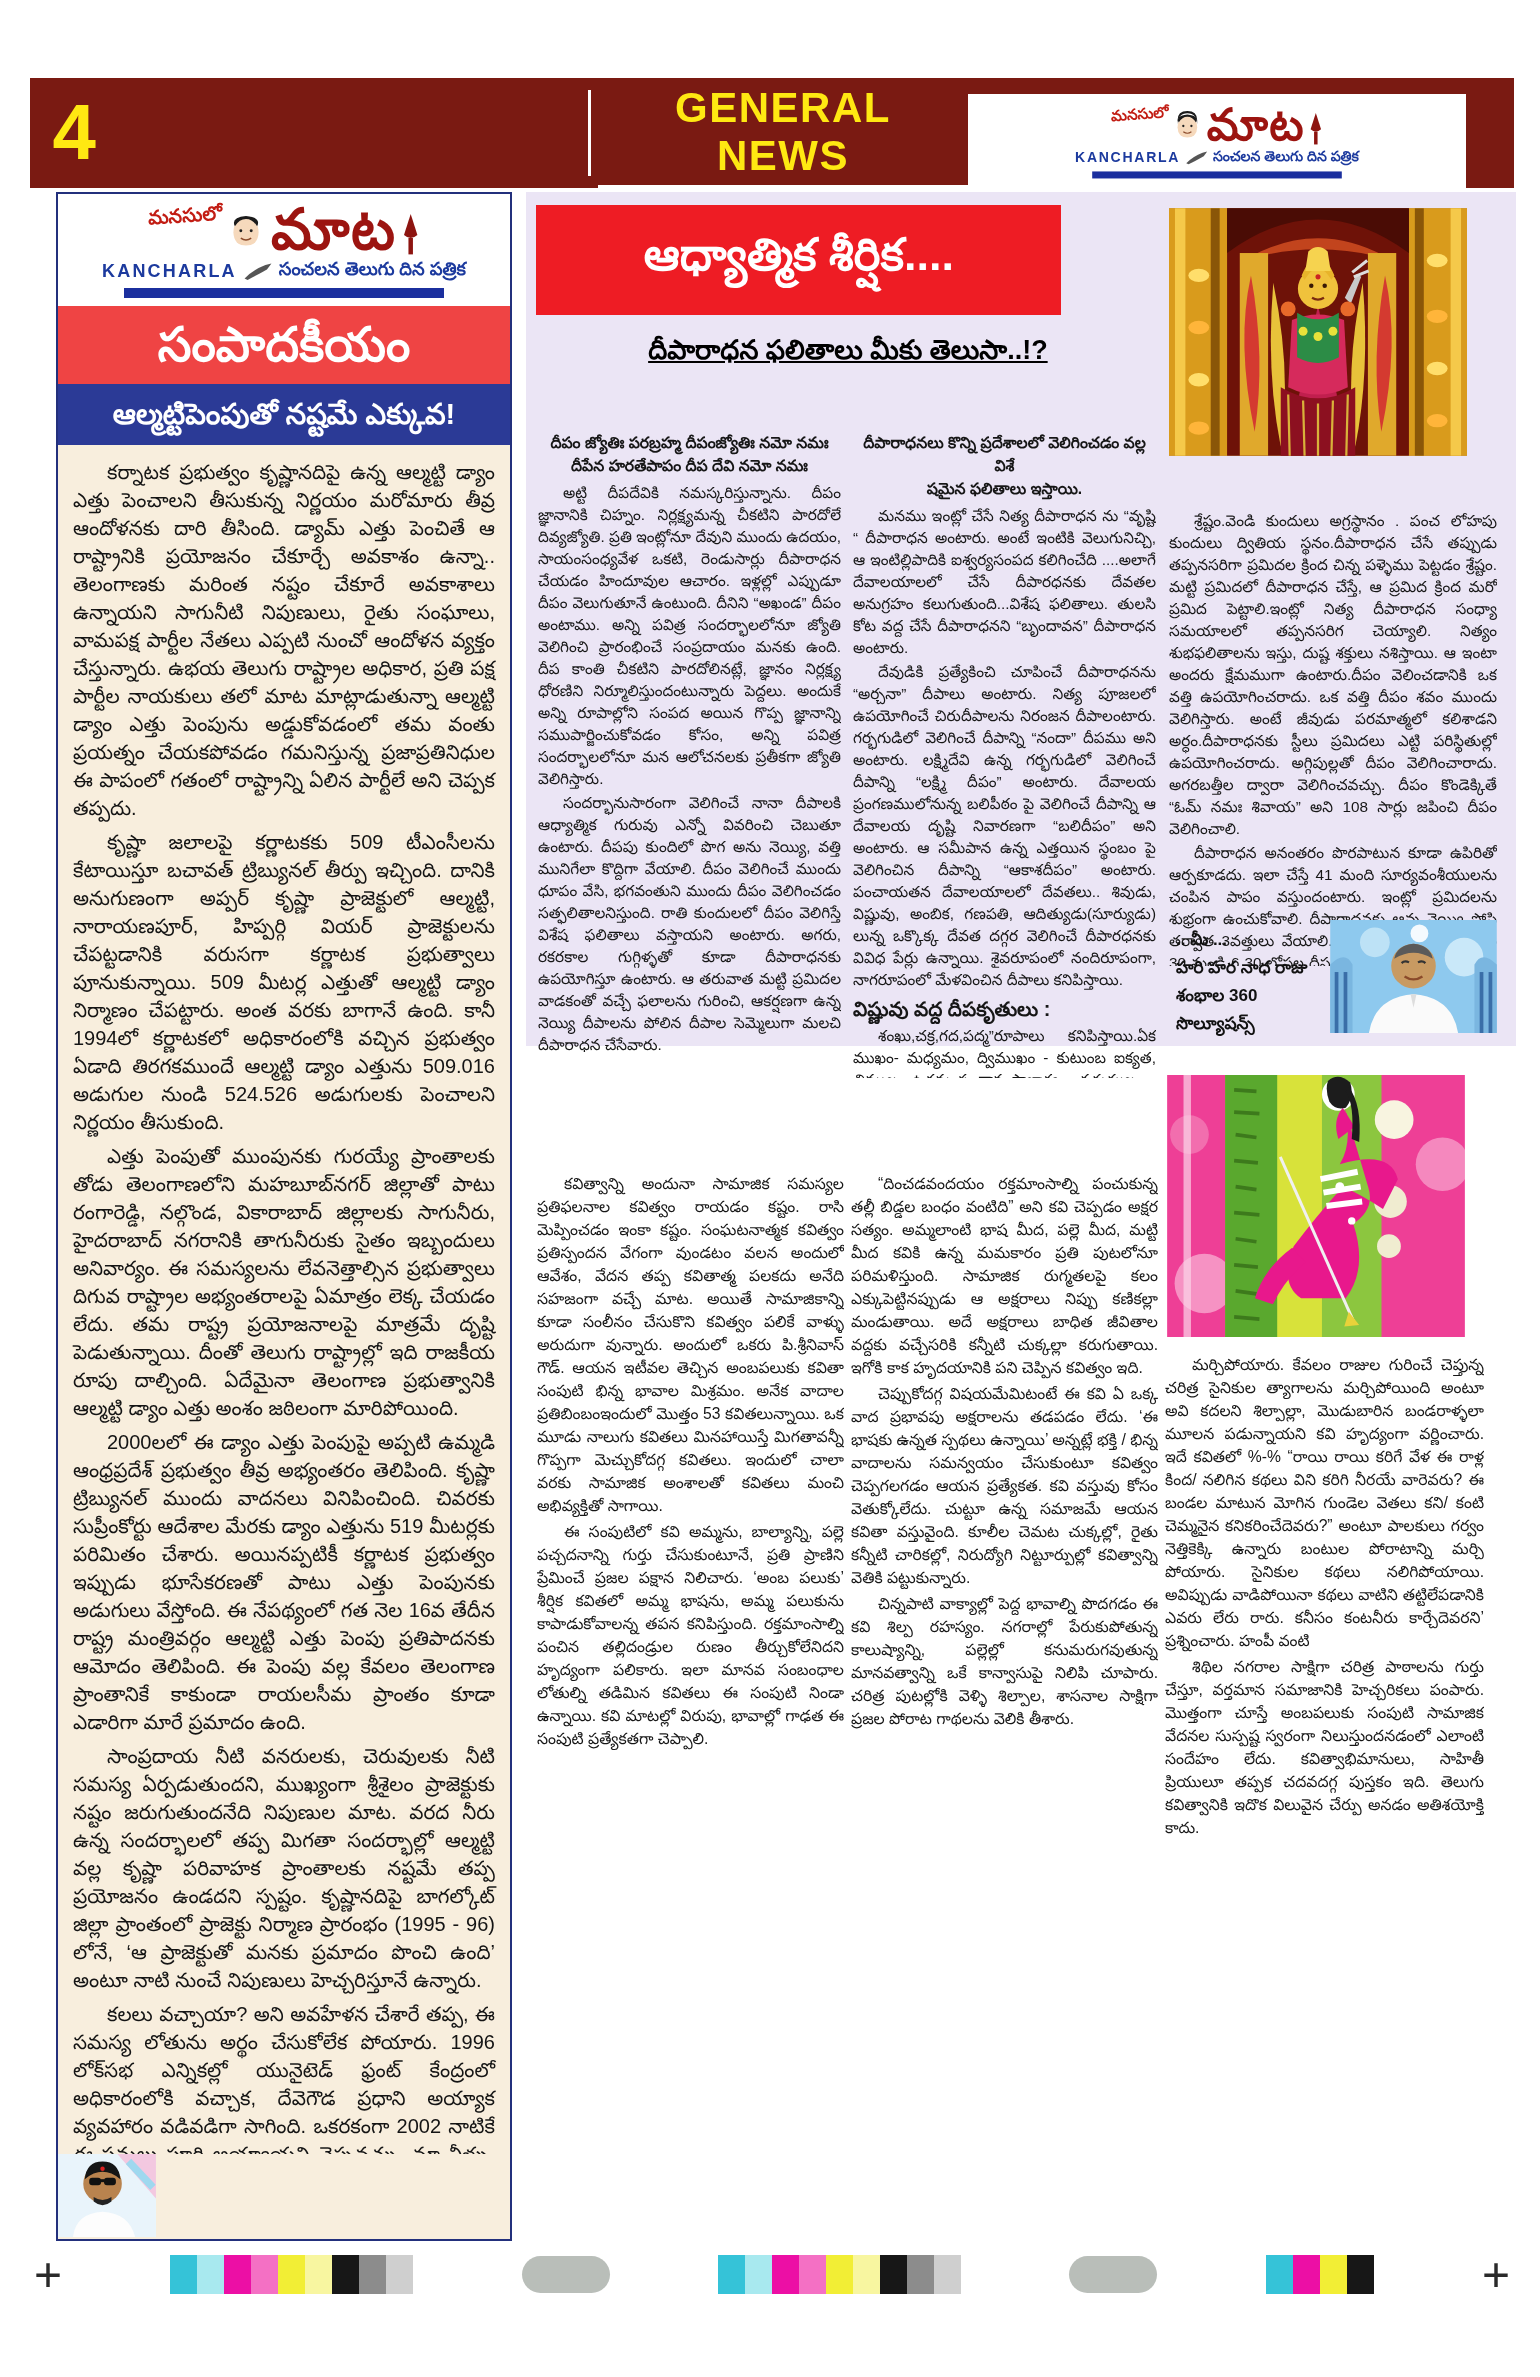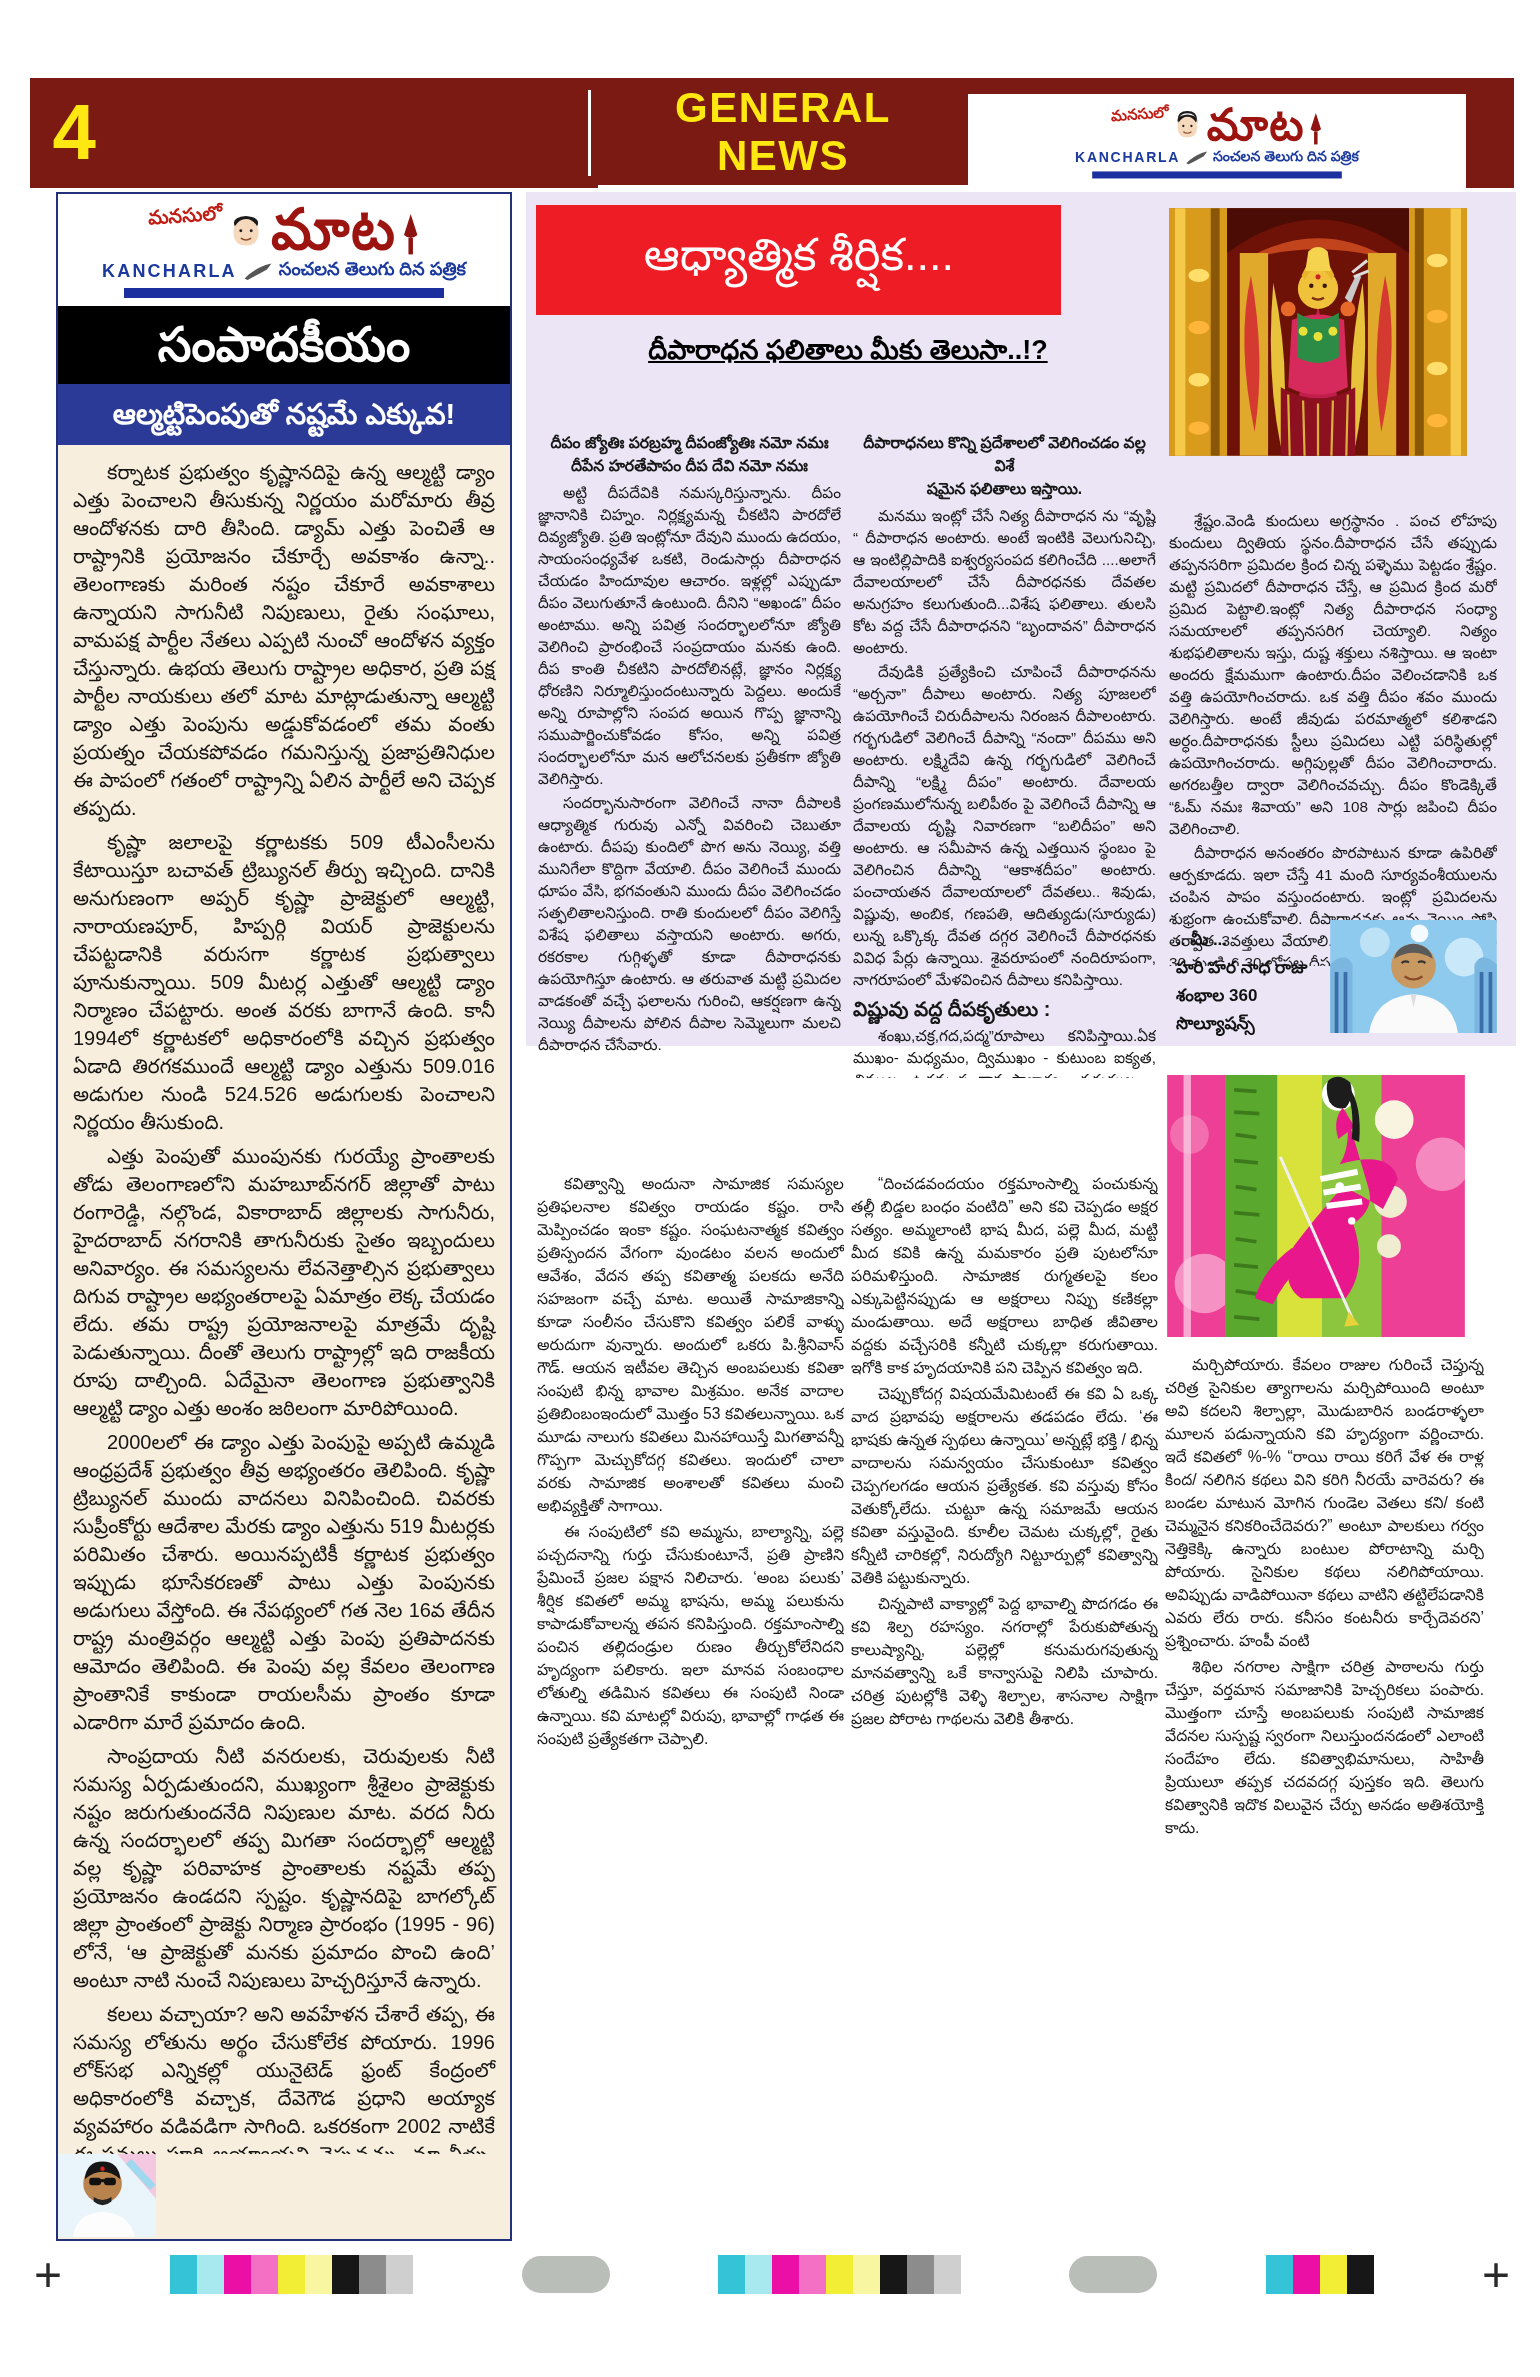--- a/index.html
+++ b/index.html
@@ -24,33 +24,33 @@
   .brand .bmain{color:#9c1410;font-weight:bold;font-size:57px;line-height:54px;letter-spacing:1.5px;}
   .brand .r2{display:flex;align-items:center;gap:6px;margin-top:3px;}
   .brand .bkan{color:#1c3a9e;font-weight:bold;font-size:18px;letter-spacing:2.2px;}
   .brand .btag{color:#1c3a9e;font-weight:bold;font-size:18px;}
   .brand .bbar{width:88%;height:9.7px;background:#1b2f9e;margin-top:4.5px;}
   .brand.small{transform:scale(.78);transform-origin:center;}
 
   
   .edcol{position:absolute;left:56px;top:192px;width:456px;height:2049px;border:2.2px solid #23307c;background:#f8eedd;box-sizing:border-box;}
   .ed-logo{height:112px;background:#fff;display:flex;align-items:center;justify-content:center;overflow:hidden;}
-  .ed-black{height:78px;background:#000000;color:#fff;font-size:48px;font-weight:bold;text-align:center;line-height:78px;}
+  .ed-black{height:78px;background:#ef4444;color:#fff;font-size:48px;font-weight:bold;text-align:center;line-height:78px;}
   .ed-blue{height:61px;background:#2b3a96;color:#fff;font-size:29px;font-weight:bold;text-align:center;line-height:61px;}
   .ed-body{height:1709px;box-sizing:border-box;padding:13.4px 15px 4.5px;overflow:hidden;font-size:20px;line-height:28px;text-align:justify;color:#141414;}
   .ed-body p{margin:0 0 6px;text-indent:34px;}
   .ed-credit{height:83px;display:flex;}
   .credit-box{flex:1;background:#a21a5a;color:#fff;display:flex;flex-direction:column;align-items:center;justify-content:center;font-weight:bold;}
   .credit-box .cn{font-size:26px;line-height:36px;}
   .credit-box .cr{font-size:24.6px;line-height:34px;}
   .credit-photo{width:98px;background:#eaf5fb;}
 
   
   .a1{position:absolute;left:526px;top:192px;width:990px;height:854px;background:#ebe5f5;}
-  .a1-kicker{position:absolute;left:10.4px;top:13.4px;width:525px;height:110px;background:#ee1c24;color:#fff;font-size:45px;font-weight:normal;display:flex;align-items:center;justify-content:center;}
+  .a1-kicker{position:absolute;left:10.4px;top:13.4px;width:525px;height:110px;background:#ee1c24;color:#fff;font-size:45px;font-weight:bold;display:flex;align-items:center;justify-content:center;}
   .a1-head{position:absolute;left:10.4px;top:133px;width:623px;height:57px;color:#000;font-size:27px;font-weight:bold;display:flex;align-items:center;justify-content:center;text-decoration:underline;}
   .acol{position:absolute;overflow:hidden;font-size:15.3px;line-height:22px;text-align:justify;color:#161616;margin-top:44px;}
   .acol p{margin:0 0 2.2px;text-indent:25px;}
   .a1-c1{left:12px;top:195px;width:303px;height:647px;}
   .a1-c2{left:327px;top:195px;width:303px;height:647px;}
   .a1-c3{left:643px;top:274px;width:328px;height:456px;}
   .lead{text-align:center;font-weight:bold;font-size:15.7px;line-height:23px;margin-bottom:4.5px;}
   .lead p{margin:0;text-indent:0;}
   .subhead{font-weight:bold;font-size:20px;line-height:25px;margin:6px 0 3px;text-indent:0 !important;}
   .a1-sign{position:absolute;left:650px;top:734px;width:149px;font-weight:bold;font-size:17px;line-height:28px;color:#111;}

